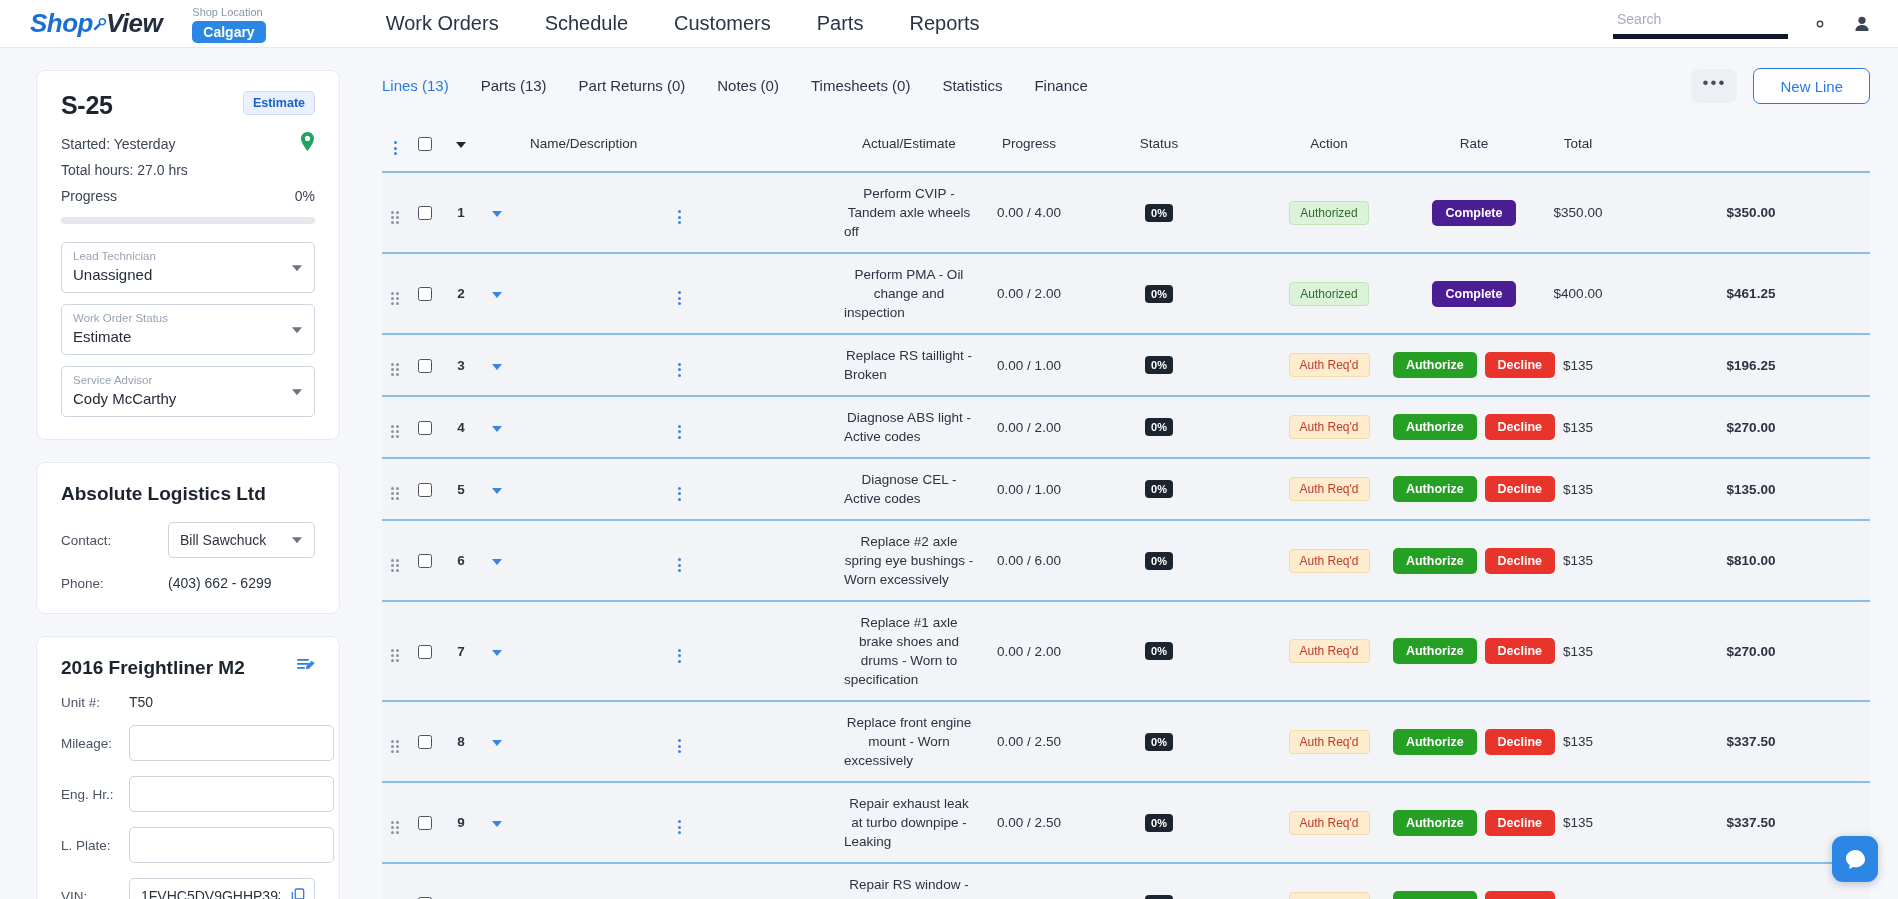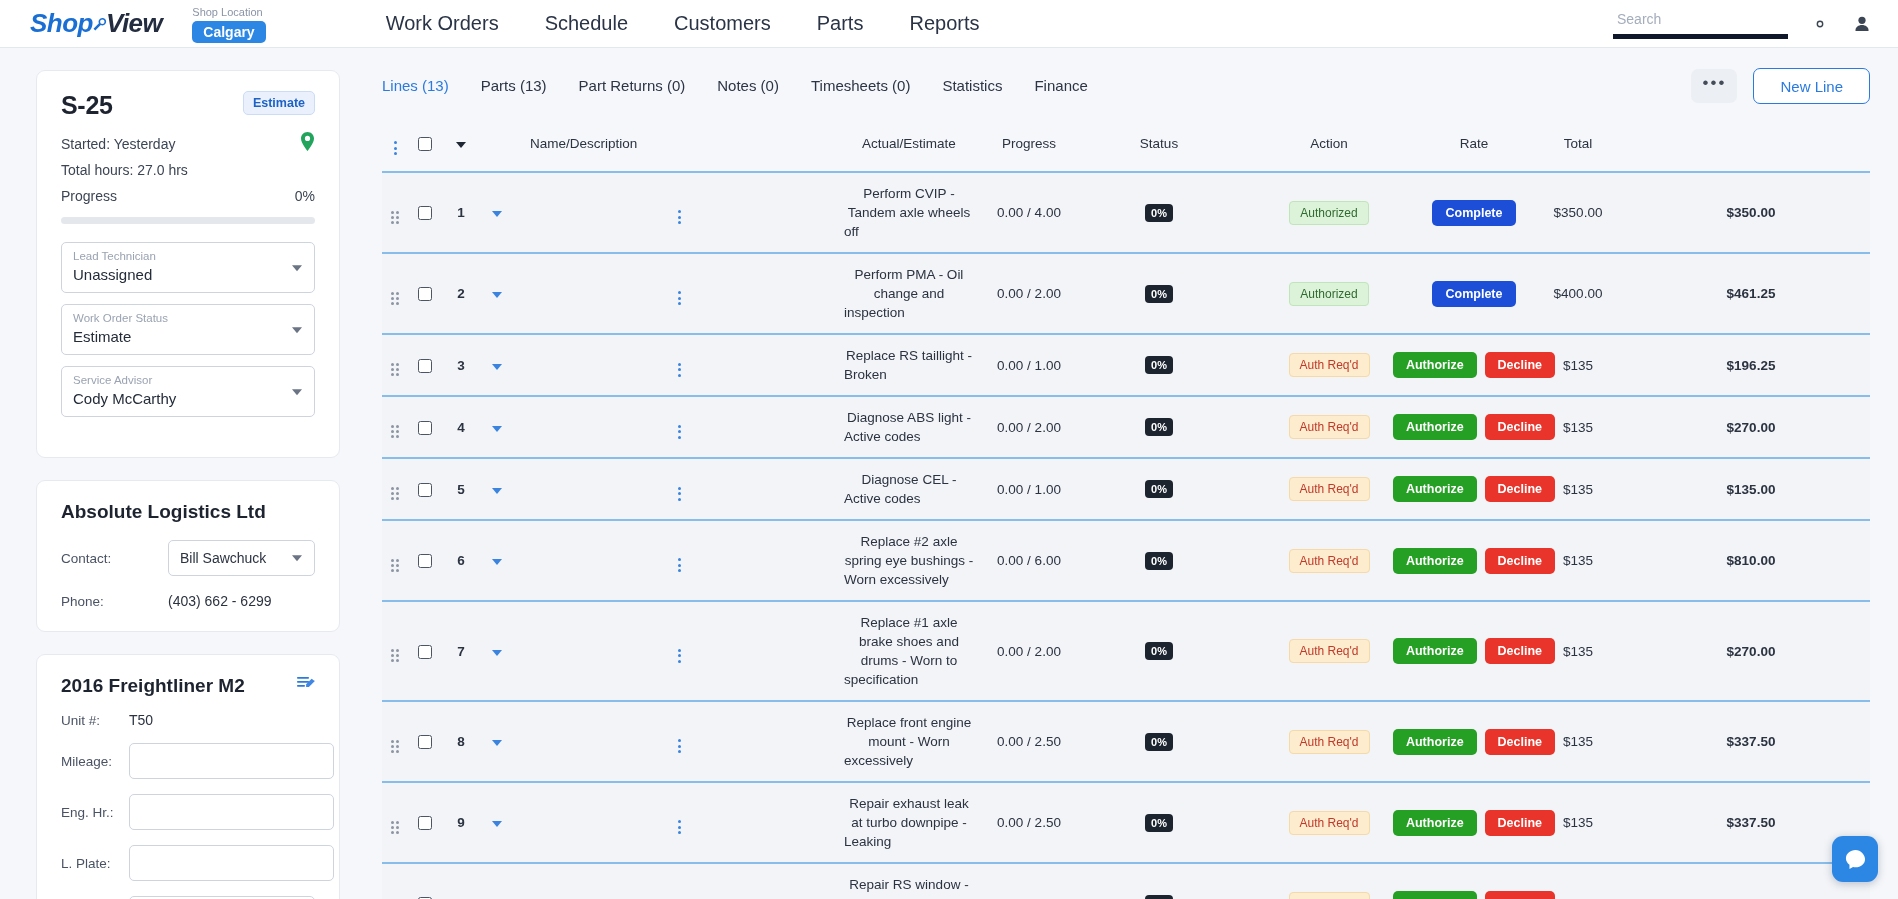--- a/index.html
+++ b/index.html
@@ -91,21 +91,21 @@
     height: 7px; background: #e4e7ec; border-radius: 4px;
     margin-top: 9px; margin-bottom: 18px; overflow: hidden;
   }
   .progress-fill { height: 100%; background: #2b87e3; border-radius: 4px; }
 
   .select-field {
     border: 1px solid #cdd4de; border-radius: 5px;
     padding: 6px 11px 7px 11px; margin-bottom: 11px;
     position: relative; cursor: pointer; background: #fff;
   }
-  .select-field:last-child { margin-bottom: 18px; }
+  .select-field:last-child { margin-bottom: 0; }
   .sf-label { font-size: 11.5px; color: #9aa3b2; line-height: 15px; }
   .sf-value { font-size: 15px; color: #242c39; line-height: 21px; }
   .caret {
     position: absolute; right: 12px; top: 50%; transform: translateY(-45%);
     width: 0; height: 0;
     border-left: 5.5px solid transparent; border-right: 5.5px solid transparent;
     border-top: 6.5px solid #6b7484;
   }
 
   
@@ -223,21 +223,21 @@
     font-size: 12px; border-radius: 4px; padding: 4px 10px;
     display: inline-block; border: 1px solid transparent;
   }
   .status-authorized { background: #ddf3d9; color: #2f6b30; border-color: #bfe5b8; }
   .status-authreq    { background: #fdeccd; color: #c0392b; border-color: #f6d9a8; }
   .act-btn {
     font-size: 12.5px; font-weight: 700; color: #fff;
     border: none; border-radius: 5px; padding: 6px 13px;
     cursor: pointer; font-family: "Liberation Sans", sans-serif;
   }
-  .act-complete { background: #1d4ed8; padding: 6px 14px; }
+  .act-complete { background: #4c1d95; padding: 6px 14px; }
   .act-authorize { background: #25a024; }
   .act-decline { background: #e8342a; }
   .action-pair { display: flex; gap: 8px; justify-content: center; }
 
   .chat-bubble {
     position: fixed; right: 20px; bottom: 17px;
     width: 46px; height: 46px; border-radius: 11px;
     background: #2b87e3; cursor: pointer;
     display: flex; align-items: center; justify-content: center;
     box-shadow: 0 2px 8px rgba(20,40,80,.25);

